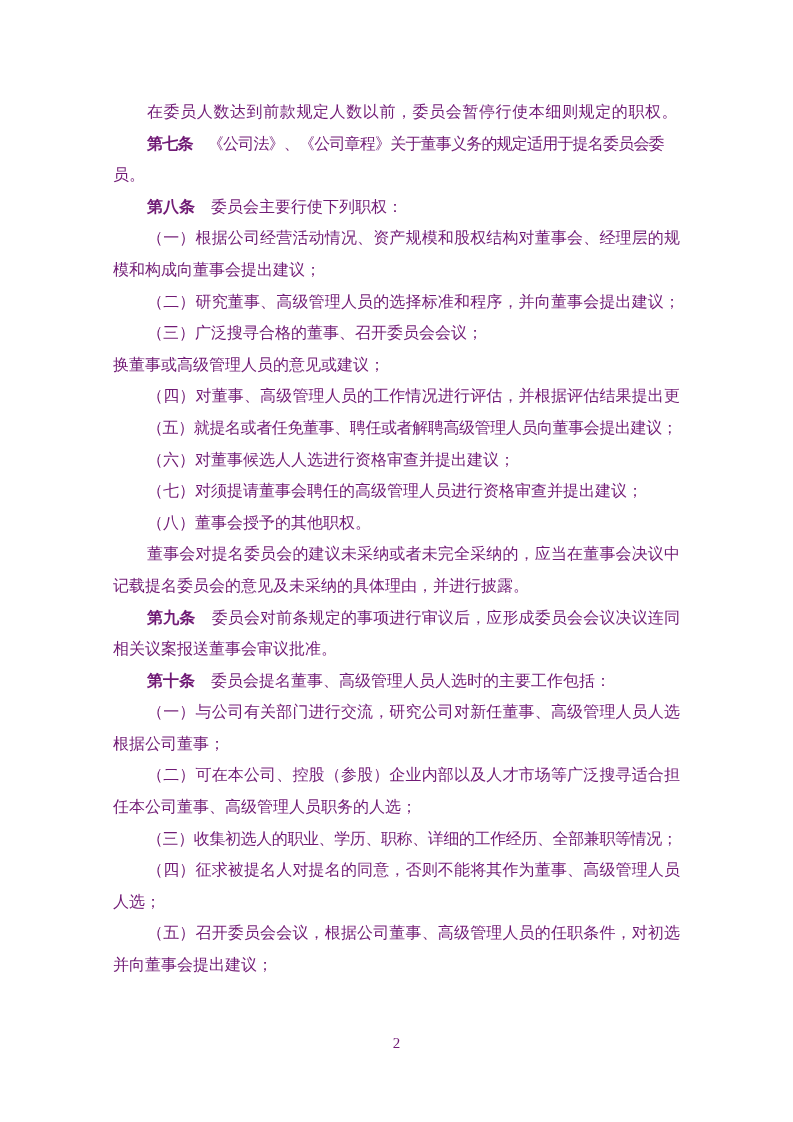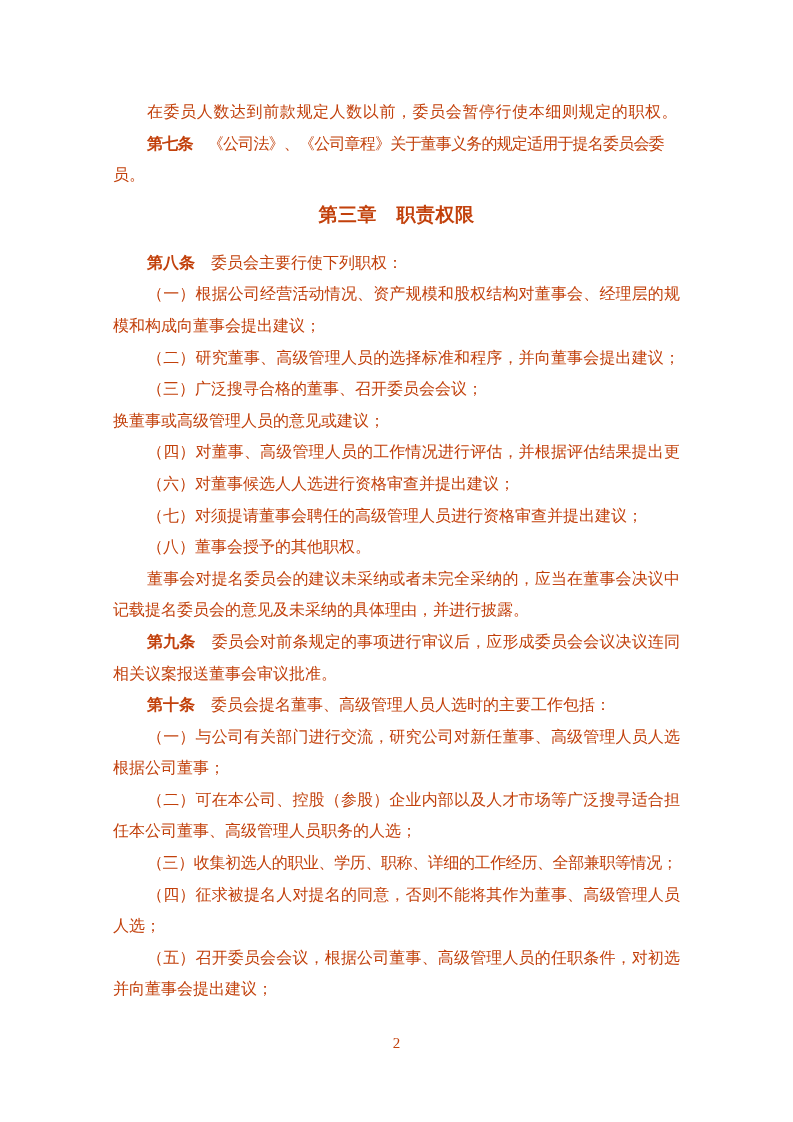--- a/index.html
+++ b/index.html
@@ -54,33 +54,33 @@
     top: 1033px;
     height: 20px;
     line-height: 20px;
     text-align: center;
     font-size: 15px;
   }
 </style>
 </head>
 <body>
 
-<div class="page" style="background: rgb(255, 255, 255); color: #c2410c;">
+<div class="page" style="background: rgb(255, 255, 255); color: #701a75;">
   <div class="content">
       <div class="line indent wide"><span>在委员人数达到前款规定人数以前，委员会暂停行使本细则规定的职权。</span></div>
       <div class="line indent tighter"><span class="bold">第七条</span><span>　《公司法》、《公司章程》关于董事义务的规定适用于提名委员会委</span></div>
       <div class="line"><span>员。</span></div>
-      <div class="chapter-heading">第三章　职责权限</div>
       <div class="line indent"><span class="bold">第八条</span><span>　委员会主要行使下列职权：</span></div>
       <div class="line indent fill"><span>（一）根据公司经营活动情况、资产规模和股权结构对董事会、经理层的规</span></div>
       <div class="line"><span>模和构成向董事会提出建议；</span></div>
       <div class="line indent fill"><span>（二）研究董事、高级管理人员的选择标准和程序，并向董事会提出建议；</span></div>
       <div class="line indent"><span>（三）广泛搜寻合格的董事、召开委员会会议；</span></div>
       <div class="line"><span>换董事或高级管理人员的意见或建议；</span></div>
       <div class="line indent fill"><span>（四）对董事、高级管理人员的工作情况进行评估，并根据评估结果提出更</span></div>
+      <div class="line indent tight"><span>（五）就提名或者任免董事、聘任或者解聘高级管理人员向董事会提出建议；</span></div>
       <div class="line indent"><span>（六）对董事候选人人选进行资格审查并提出建议；</span></div>
       <div class="line indent"><span>（七）对须提请董事会聘任的高级管理人员进行资格审查并提出建议；</span></div>
       <div class="line indent"><span>（八）董事会授予的其他职权。</span></div>
       <div class="line indent fill"><span>董事会对提名委员会的建议未采纳或者未完全采纳的，应当在董事会决议中</span></div>
       <div class="line"><span>记载提名委员会的意见及未采纳的具体理由，并进行披露。</span></div>
       <div class="line indent fill"><span class="bold">第九条</span><span>　委员会对前条规定的事项进行审议后，应形成委员会会议决议连同</span></div>
       <div class="line"><span>相关议案报送董事会审议批准。</span></div>
       <div class="line indent"><span class="bold">第十条</span><span>　委员会提名董事、高级管理人员人选时的主要工作包括：</span></div>
       <div class="line indent fill"><span>（一）与公司有关部门进行交流，研究公司对新任董事、高级管理人员人选</span></div>
       <div class="line"><span>根据公司董事；</span></div>

